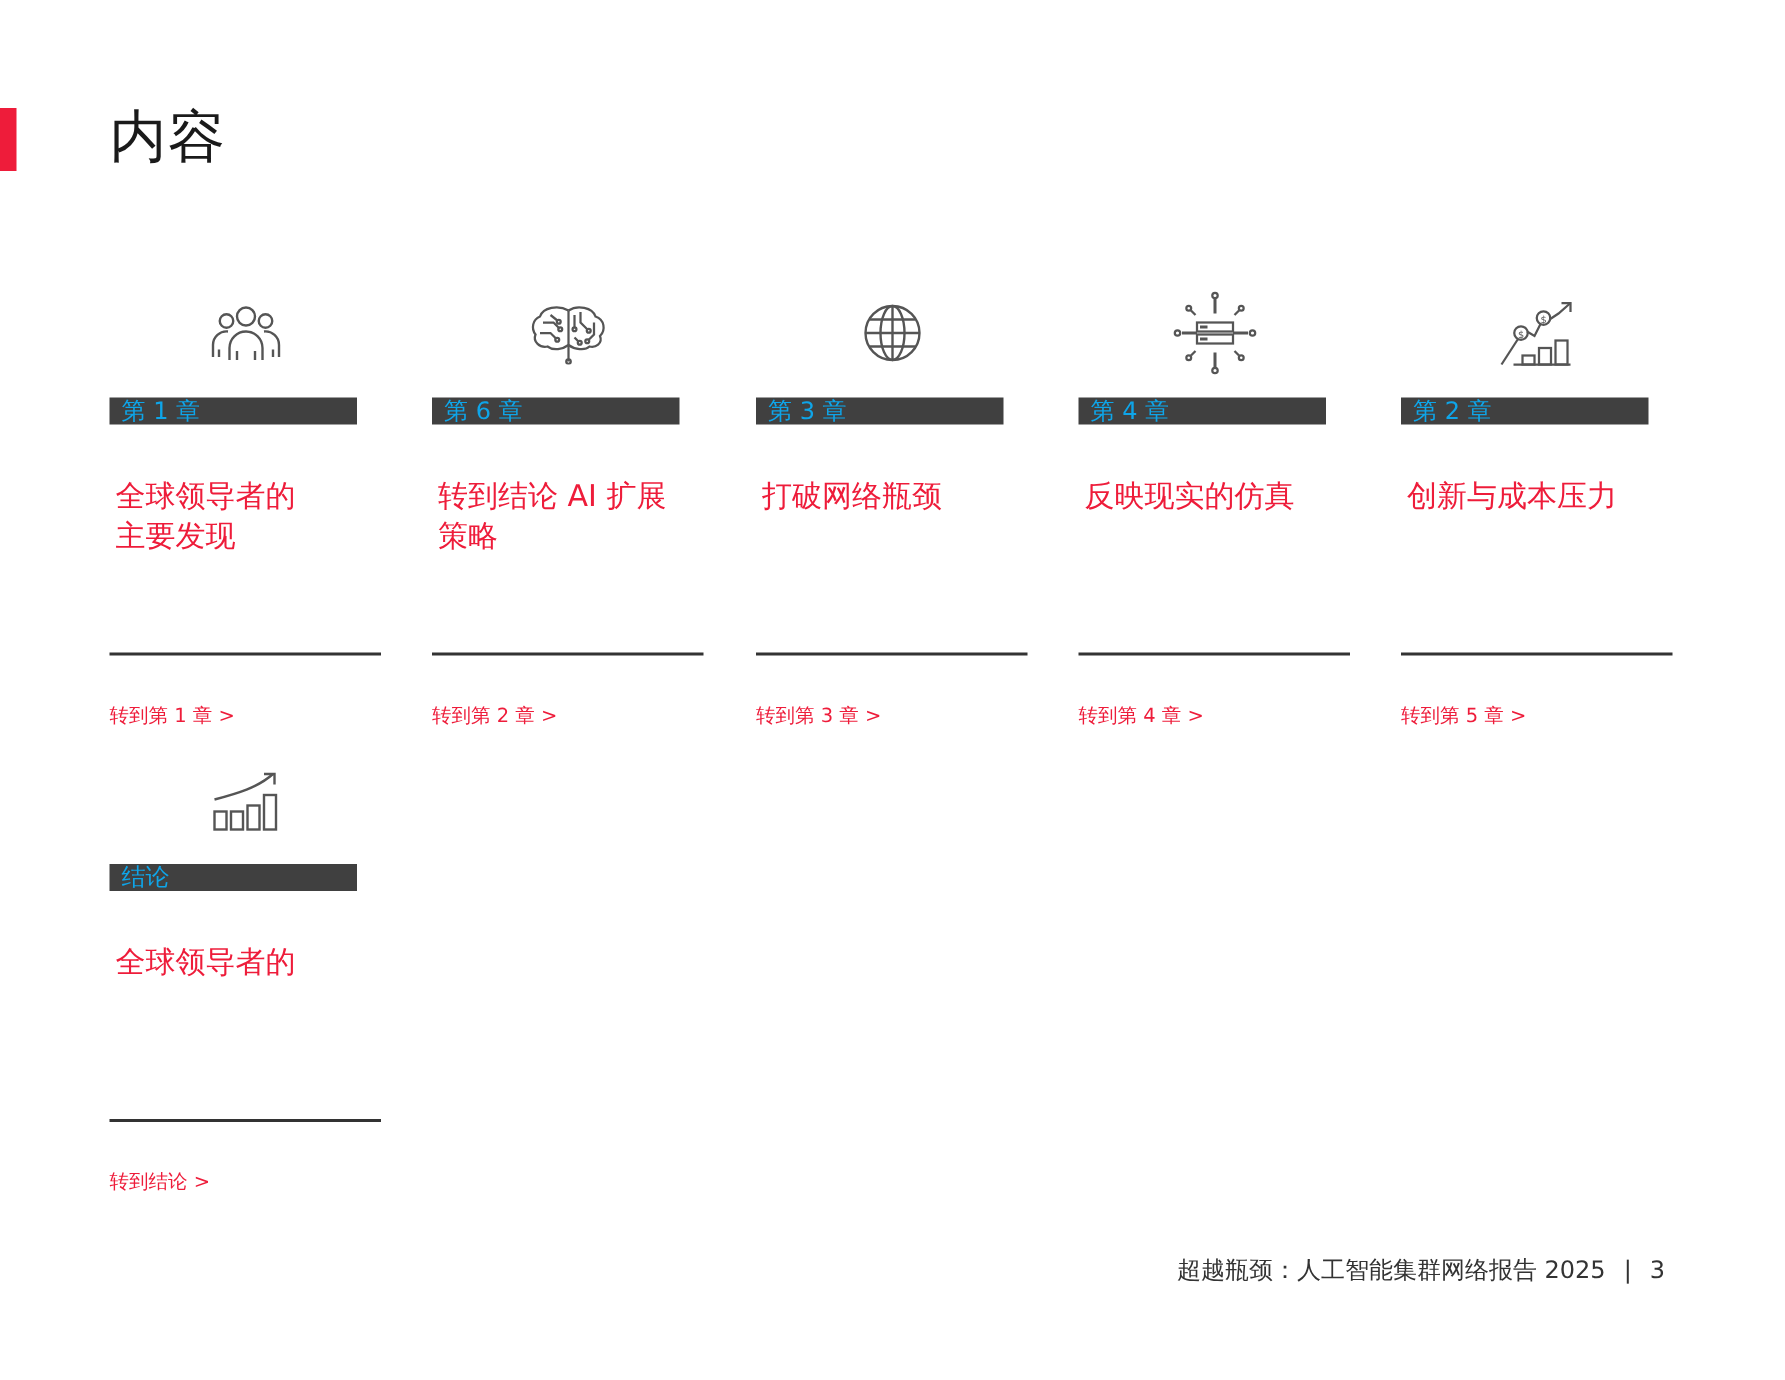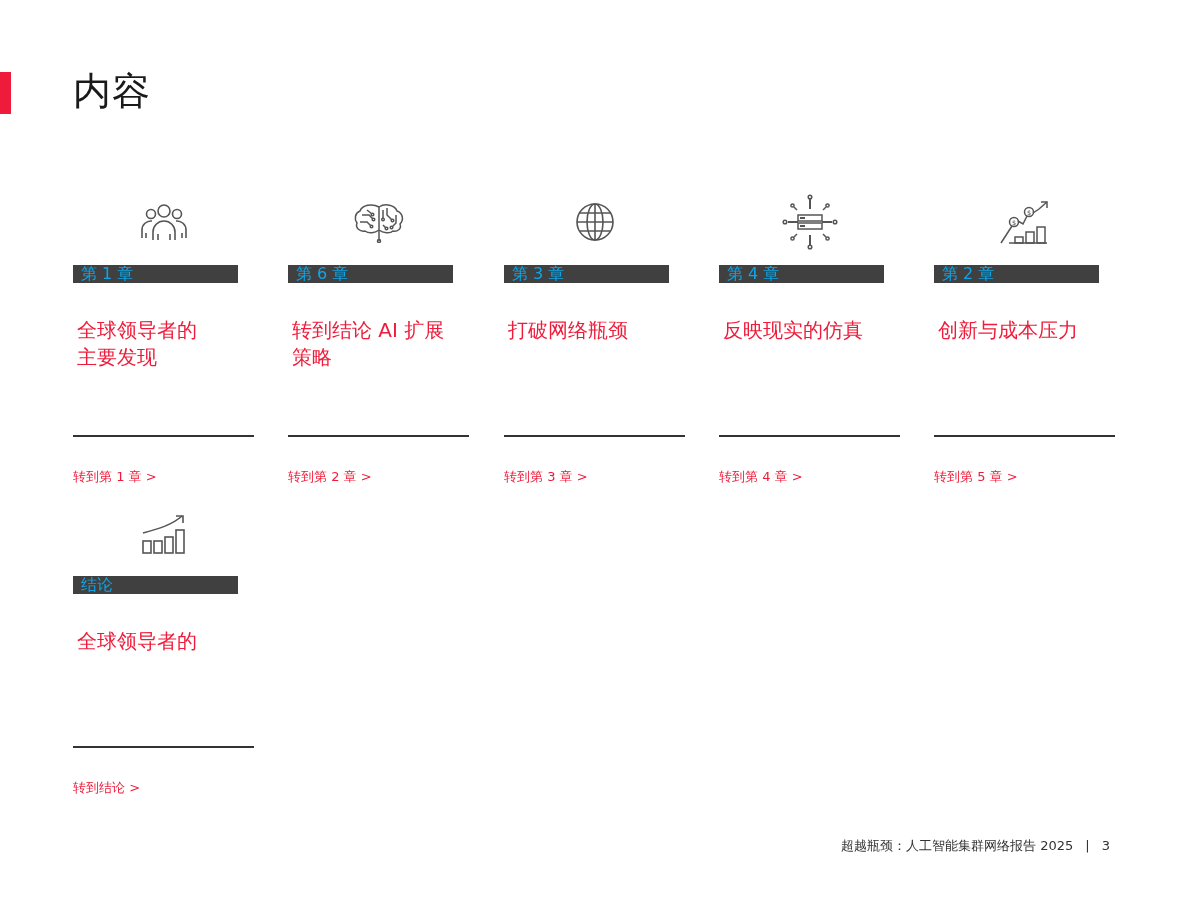--- a/index.html
+++ b/index.html
@@ -21,21 +21,21 @@
   }
   .card .card-title {
     position:absolute; left:0; top:121px; width:181px; margin:4px;
     color:#ee1c3a; font-size:20px; line-height:27px; font-weight:normal; white-space:pre-line;
   }
   .card .divider { position:absolute; left:0; top:243px; width:181px; height:2px; background:#333333; }
   .card .goto-link {
     position:absolute; left:0; top:240px; color:#ee1c3a; font-size:13px; text-decoration:none; white-space:nowrap; cursor:pointer;margin-top:36px;
   }
   .footer {
-    position:absolute; right:80px; top:837px; font-size:13px; color:#333333; white-space:nowrap;
+    position:absolute; right:80px; top:837px; font-size:16px; color:#333333; white-space:nowrap;
   }
   .footer .sep { margin:0 12px; }
 </style>
 </head>
 <body>
 
 <div class="accent-bar"></div>
 <h1 class="page-title">内容</h1>
 
 <div class="card" style="left:73px; top:192px;">

